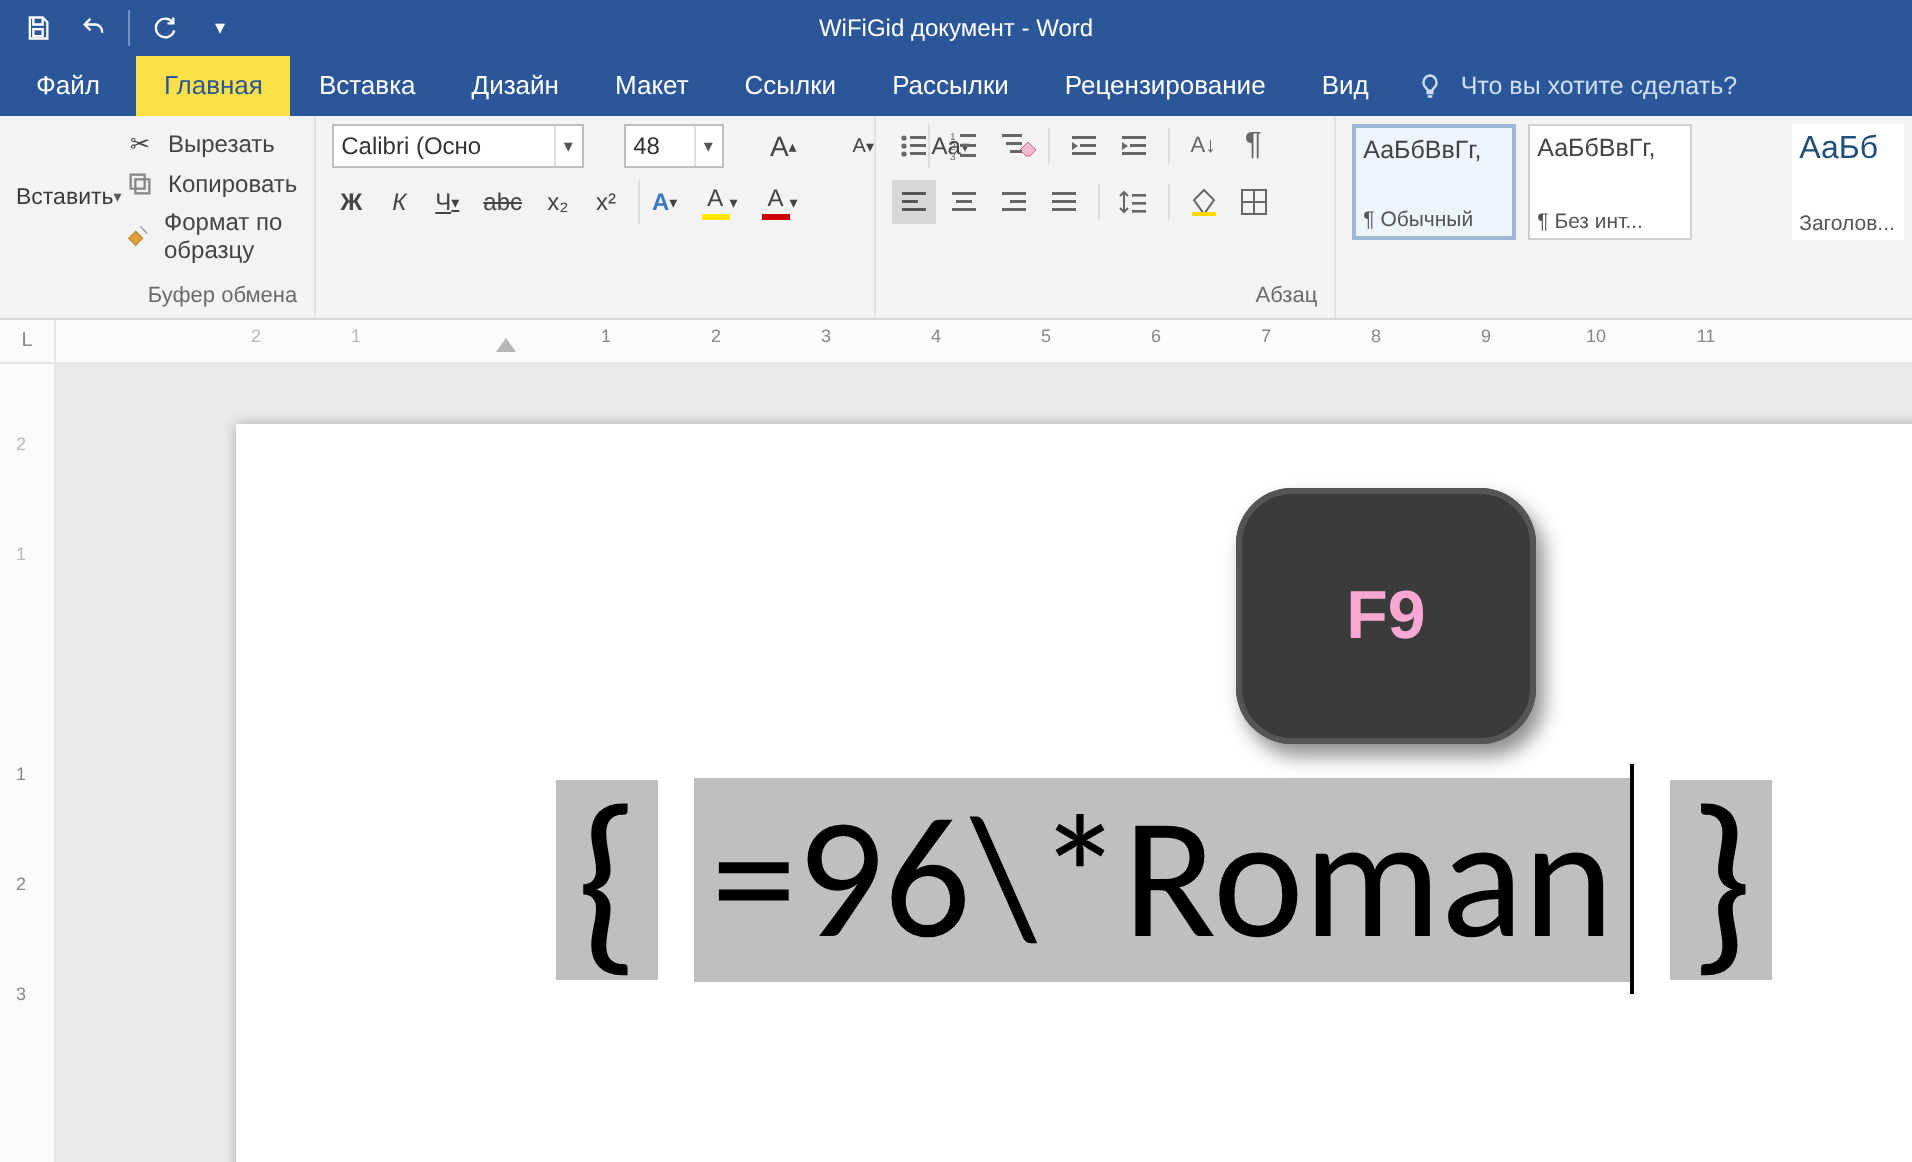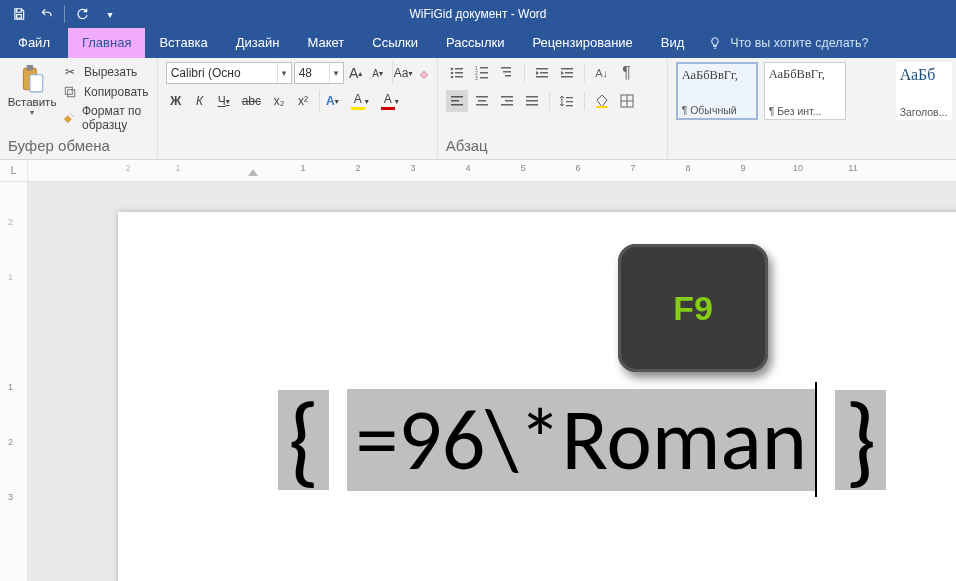--- a/index.html
+++ b/index.html
@@ -9,42 +9,42 @@
   .titlebar { background:#2b579a; height:28px; display:flex; align-items:center; color:#fff; position:relative; }
   .qat { display:flex; align-items:center; gap:2px; padding:0 6px; height:100%; }
   .qat-btn { width:26px; height:24px; display:flex; align-items:center; justify-content:center; color:#fff; font-size:14px; }
   .qat-sep { width:1px; height:18px; background:rgba(255,255,255,.35); margin:0 2px; }
   .title-center { position:absolute; left:0; right:0; text-align:center; font-size:12px; pointer-events:none; }
 
   
   .menubar { background:#2b579a; height:30px; display:flex; align-items:flex-end; color:#fff; font-size:13px; }
   .tab { padding:7px 14px 8px; cursor:pointer; }
   .tab.file { padding:7px 18px 8px; }
-  .tab.active { background:#f0abfc; color:#2b579a; }
+  .tab.active { background:#fde047; color:#2b579a; }
   .tell-me { display:flex; align-items:center; gap:8px; padding:7px 10px 8px; color:#cfe0f4; font-size:12.5px; }
   .bulb { width:14px; height:14px; }
 
   
   .ribbon { background:#f3f3f3; border-bottom:1px solid #d7d7d7; height:102px; display:flex; }
   .group { border-right:1px solid #e2e2e2; padding:4px 8px 2px; display:flex; flex-direction:column; justify-content:space-between; position:relative; }
-  .group-label { text-align:left; font-size:15px; color:#6a6a6a; padding:2px 0 3px; position:relative;}
+  .group-label { text-align:right; font-size:11px; color:#6a6a6a; padding:2px 0 3px; position:relative;}
 
   
   .group.clip .top { display:flex; gap:6px; }
-  .paste-big { display:flex; flex-direction:column; align-items:center; justify-content:flex-start; width:48px; padding:2px 0 0; }
+  .paste-big { display:flex; flex-direction:row; align-items:center; justify-content:flex-start; width:48px; padding:2px 0 0; }
   .paste-big .icon { width:28px; height:30px; }
   .paste-big .lbl { font-size:11.5px; color:#3b3b3b; margin-top:2px; }
   .paste-big .dd { font-size:8px; color:#5a5a5a; }
   .clip-right { display:flex; flex-direction:column; gap:4px; padding-top:2px; }
   .clip-row { display:flex; align-items:center; gap:6px; font-size:12px; color:#444; }
   .clip-row .ic { width:16px; height:16px; display:flex; align-items:center; justify-content:center; }
 
   
   .group.font .top { display:flex; flex-direction:column; gap:6px; }
-  .font-row1 { display:flex; gap:2px; }
+  .font-row1 { display:flex; gap:20px; }
   .combo { display:flex; align-items:center; background:#fff; border:1px solid #bfbfbf; height:22px; }
   .combo input { border:none; outline:none; font-size:12px; padding:0 4px; height:20px; background:transparent; color:#333;}
   .combo .dd { width:14px; text-align:center; font-size:9px; color:#555; border-left:1px solid #ddd; height:100%; line-height:20px;}
   .font-name { width:110px; }
   .font-size { width:34px; text-align:left; }
   .mini-btn { height:22px; min-width:20px; padding:0 4px; display:flex; align-items:center; justify-content:center; font-size:12px; color:#444; }
   .mini-btn.sep { border-left:1px solid #ddd; margin-left:2px; padding-left:6px; }
   .font-row2 { display:flex; align-items:center; gap:4px; }
   .b { font-weight:bold; } .i { font-style:italic;} .u { text-decoration:underline;}
   .strike { text-decoration:line-through;}
@@ -55,21 +55,21 @@
   .group.para .top { display:flex; flex-direction:column; gap:6px; }
   .para-row { display:flex; align-items:center; gap:3px; }
   .p-btn { width:22px; height:22px; display:flex; align-items:center; justify-content:center; color:#555; }
   .p-btn svg { width:16px; height:16px; }
   .p-sep { width:1px; height:18px; background:#dcdcdc; margin:0 3px;}
 
   
   .group.styles .top { display:flex; gap:6px; }
   .style-card { width:82px; height:58px; border:1px solid #d0d0d0; background:#fff; padding:4px 4px 2px; display:flex; flex-direction:column; justify-content:space-between;}
   .style-card.selected { border:2px solid #9fb8d9; background:#eef4fb;}
-  .style-prev { font-size:12.5px; color:#434343;font-family:Liberation Serif, serif; }
+  .style-prev { font-size:12.5px; color:#434343; }
   .style-prev.heading { color:#1f4e79; font-size:16px; }
   .style-name { font-size:10.5px; color:#555; white-space:nowrap; overflow:hidden; text-overflow:ellipsis;}
   .style-card.heading-card { border:none; width:56px;margin-left:44px;}
 
   
   .ruler-row { display:flex; height:22px; background:#fbfbfb; border-bottom:1px solid #e6e6e6;}
   .ruler-corner { width:28px; border-right:1px solid #e6e6e6; display:flex; align-items:center; justify-content:center; font-size:10px; color:#888;}
   .ruler-main  { position:relative; flex:1; overflow:hidden; color:#888; font-size:9px;}
   .ruler-scale { position:absolute; top:0; left:80px; right:0; height:100%; }
   .ruler-scale .num { position:absolute; top:3px; transform:translateX(-50%);}
@@ -80,21 +80,21 @@
   .vruler { width:28px; background:#fbfbfb; border-right:1px solid #e6e6e6; position:relative; color:#888; font-size:9px;}
   .vruler .vnum { position:absolute; left:8px; transform:translateY(-50%);}
   .doc-area { flex:1; background:#e9e9e9; position:relative; overflow:hidden;}
   .page { position:absolute; left:90px; top:30px; width:860px; height:600px; background:#fff; box-shadow:0 0 6px rgba(0,0,0,.25);}
   .sel-line { position:absolute; left:160px; top:160px; width:640px; height:135px; display:flex; align-items:center;}
   .field-l, .field-r { background:#bfbfbf; font-family:"Calibri","Segoe UI",sans-serif; font-size:100px; line-height:1; padding:0 10px; }
   .field-mid { background:#bfbfbf; font-family:"Calibri","Segoe UI",sans-serif; font-size:86px; line-height:1; padding:8px 8px; }
   .gap { width:18px;}
   .cursor { width:2px; height:115px; background:#000; }
 
-  .keycap { position:absolute; left:500px; top:32px; width:150px; height:128px; border-radius:18px; background:#3b3b3b; box-shadow:4px 6px 10px rgba(0,0,0,.45), inset 0 0 0 3px #555; display:flex; align-items:center; justify-content:center; color:#84cc16; font-weight:bold; font-size:34px;}
+  .keycap { position:absolute; left:500px; top:32px; width:150px; height:128px; border-radius:28px; background:#3b3b3b; box-shadow:4px 6px 10px rgba(0,0,0,.45), inset 0 0 0 3px #555; display:flex; align-items:center; justify-content:center; color:#f9a8d4; font-weight:bold; font-size:34px;}
 </style>
 </head>
 <body>
 
 <div class="titlebar">
   <div class="qat">
     <div class="qat-btn">
       <svg width="14" height="14" viewBox="0 0 24 24" fill="none" stroke="#fff" stroke-width="2">
           <path d="M5 3h11l4 4v14H5z"></path>
           <path d="M8 3v6h8V3"></path>

